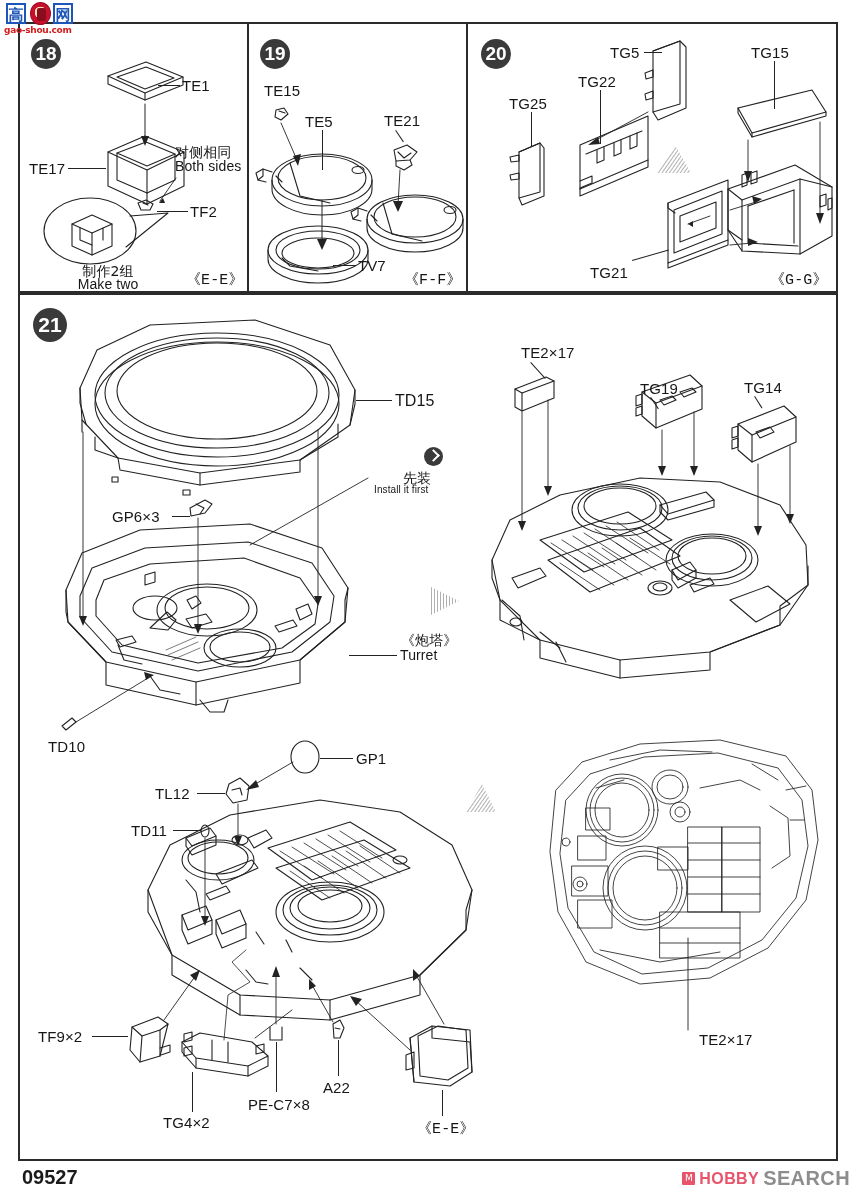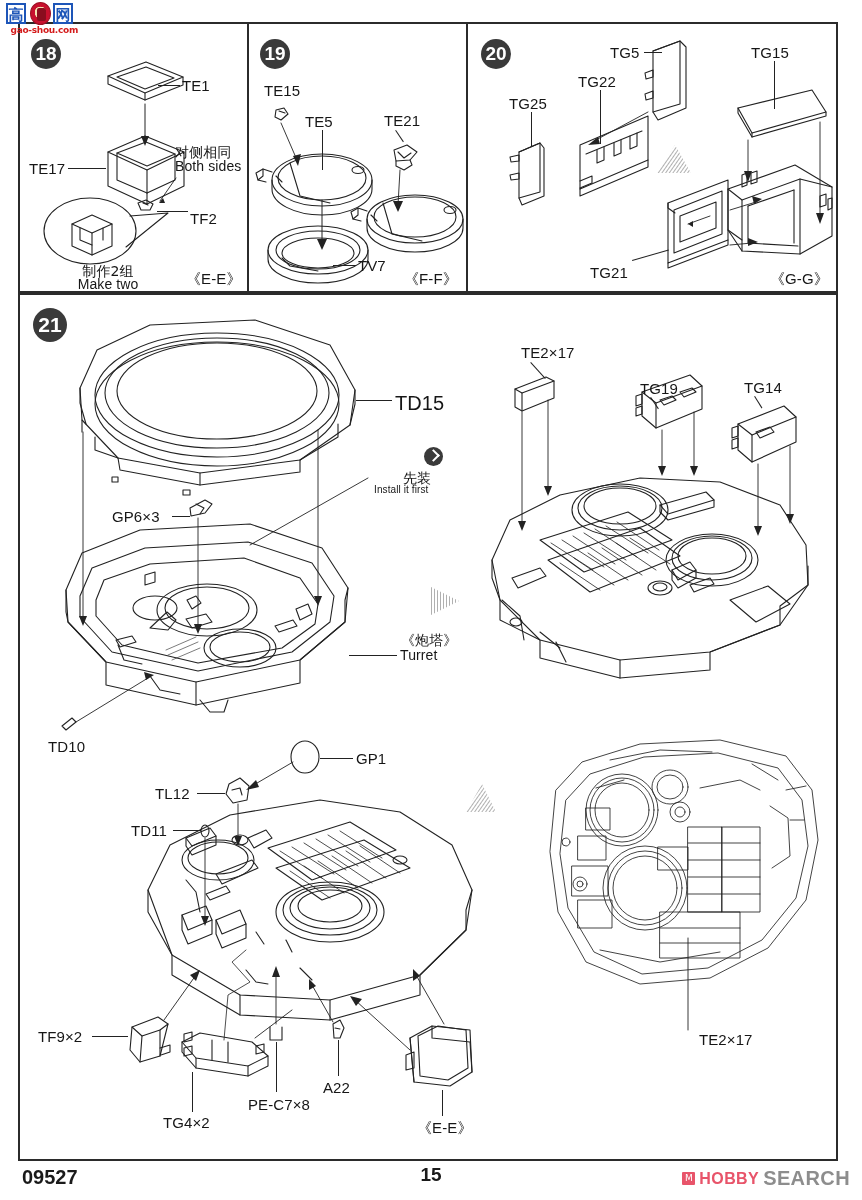--- a/index.html
+++ b/index.html
@@ -63,21 +63,21 @@
     width: 9px;
     height: 13px;
     background: #8a0d1e;
     border-radius: 2px;
   }
   .wm-url {
     position: absolute;
     left: 0px;
     top: 23px;
     width: 74px;
-    text-align: right;
+    text-align: left;
     color: #d41b1b;
     font-size: 9px;
     letter-spacing: -0.3px;
     font-weight: bold;
     font-family: "DejaVu Sans", sans-serif;
   }
 
   
   .frame {
     position: absolute;
@@ -117,23 +117,23 @@
 
   
   .lbl {
     position: absolute;
     font-family: "Liberation Sans", sans-serif;
     font-size: 15px;
     color: #161616;
     white-space: nowrap;
     letter-spacing: 0.1px;
   }
-  .lbl.big  { font-size: 20px; }
+  .lbl.big  { font-size: 16px; }
   .lbl.cn   { font-family: "DejaVu Sans", sans-serif; font-size: 14px; }
-  .lbl.sect { font-size: 15px; font-family: Liberation Sans, sans-serif; }
+  .lbl.sect { font-size: 15px; font-family: Liberation Mono, monospace; }
   .lbl.ctr  { text-align: center; }
 
   
   .lead {
     position: absolute;
     background: #222;
     height: 1px;
     transform-origin: 0 0;
   }
   .leadv {
@@ -717,21 +717,21 @@
   <div class="step-num small" id="step19">19</div>
   <div class="step-num small" id="step20">20</div>
   <div class="step-num big" id="step21">21</div>
 
   <div class="lbl" style="left:182px; top:77px;">TE1</div>
   <div class="lead" style="left:158px; top:85px; width:22px;"></div>
 
   <div class="lbl" style="left:29px; top:160px;">TE17</div>
   <div class="lead" style="left:68px; top:168px; width:38px;"></div>
 
-  <div class="lbl" style="left:190px; top:210px;">TF2</div>
+  <div class="lbl" style="left:190px; top:203px;">TF2</div>
   <div class="lead" style="left:157px; top:211px; width:31px;"></div>
 
   <div class="lbl cn" style="left:175px; top:144px;">对侧相同</div>
   <div class="lbl" style="left:175px; top:158px; font-size:14px;">Both sides</div>
 
   <div class="lbl cn ctr" style="left:58px; top:263px; width:100px;">制作2组</div>
   <div class="lbl ctr" style="left:58px; top:276px; width:100px; font-size:14px;">Make two</div>
 
   <div class="lbl sect" style="left:186px; top:270px;">《E-E》</div>
 
@@ -831,20 +831,19 @@
 
   <div class="lbl" style="left:323px; top:1079px;">A22</div>
   <div class="leadv" style="left:338px; top:1040px; height:36px;"></div>
 
   <div class="lbl sect" style="left:417px; top:1119px;">《E-E》</div>
   <div class="leadv" style="left:442px; top:1090px; height:26px;"></div>
 
   <div class="lbl" style="left:699px; top:1031px;">TE2×17</div>
 
   <div id="footer-kit">09527</div>
-  <div id="footer-page">15</div>
   <div id="footer-brand">
     <div id="brand-mark">M</div>
     <div id="brand-hobby">HOBBY</div>
     <div id="brand-search">SEARCH</div>
   </div>
 
 </div>
 
 </body></html>

